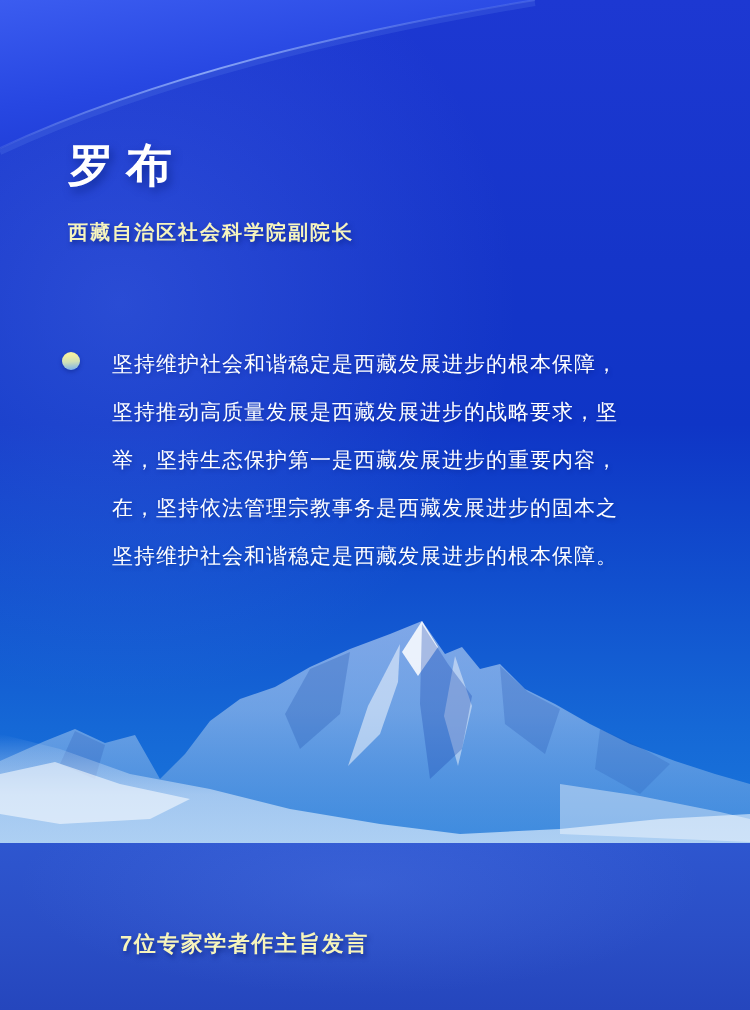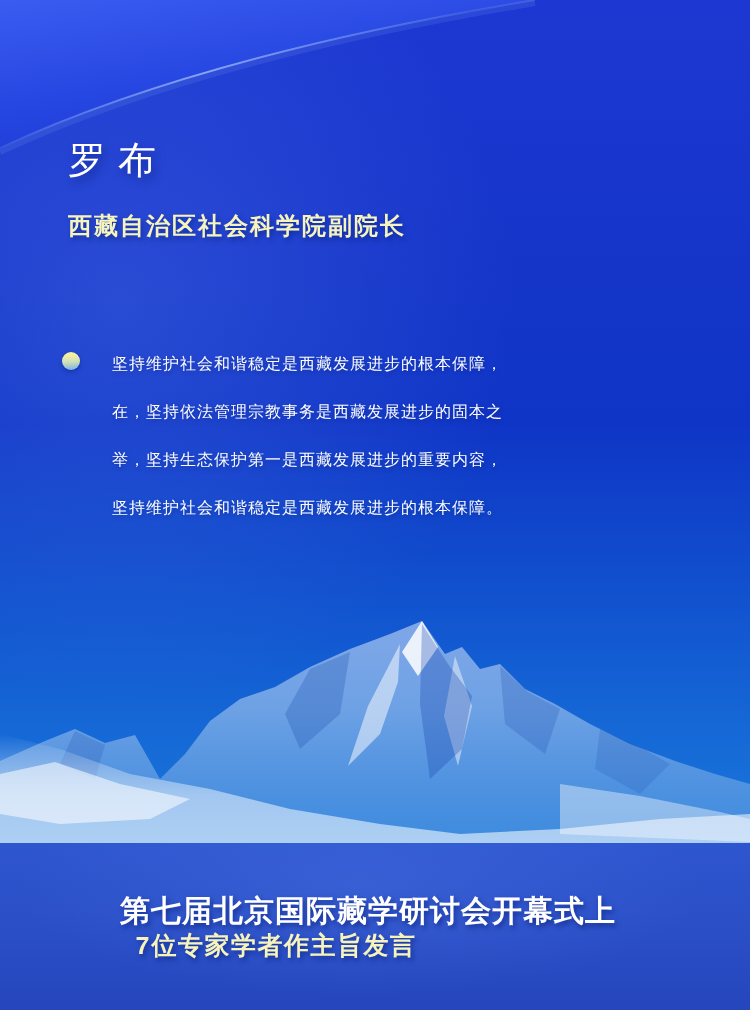--- a/index.html
+++ b/index.html
@@ -6,55 +6,54 @@
   .poster{
     position:relative;width:750px;height:1010px;overflow:hidden;margin:0 auto;
     font-family:"Liberation Sans","DejaVu Sans",sans-serif;
     background:
       radial-gradient(circle at 16% 30%, rgba(120,158,255,.22), rgba(120,158,255,0) 42%),
       linear-gradient(180deg,#1D38D2 0%,#1535C9 26%,#0F35C6 42%,#1150CE 58%,#1568D6 72%,#1B78DC 84%,#1B78DC 100%);
   }
   .top-sheen{position:absolute;left:0;top:0;width:750px;height:170px;}
   .header{position:absolute;left:68px;top:140px;}
   .speaker-name{
-    color:#fff;font-size:38px;font-weight:normal;letter-spacing:12px;line-height:1.1;
+    color:#fff;font-size:46px;font-weight:bold;letter-spacing:12px;line-height:1.1;
     text-shadow:3px 5px 9px rgba(0,24,110,.5);
   }
   .speaker-title{
-    margin-top:28px;color:#F6F4BE;font-size:24px;font-weight:bold;letter-spacing:2px;
+    margin-top:28px;color:#F6F4BE;font-size:20px;font-weight:bold;letter-spacing:2px;
     font-family:"Liberation Serif","DejaVu Serif",serif;
     text-shadow:2px 3px 5px rgba(0,24,110,.5);
   }
   .quote{position:absolute;left:0;top:0;width:750px;}
   .quote-bullet{
     position:absolute;left:62px;top:352px;width:18px;height:18px;border-radius:50%;
     background:linear-gradient(175deg,#F4F0A2 18%,#CFE0B8 55%,#7FB3E8 95%);
     box-shadow:0 2px 4px rgba(0,20,100,.35);
   }
   .quote-lines{position:absolute;left:112px;top:340px;width:585px;}
   .quote-line{
-    color:#fff;font-size:16px;letter-spacing:1px;height:48px;line-height:48px;
+    color:#fff;font-size:21px;letter-spacing:1px;height:48px;line-height:48px;
     white-space:nowrap;text-shadow:1px 2px 4px rgba(0,30,120,.4);
   }
   .mountain{position:absolute;left:0;top:584px;width:750px;height:260px;}
   .footer-band{
     position:absolute;left:0;top:843px;width:750px;height:167px;
     background:
       radial-gradient(ellipse at 48% 25%, rgba(100,140,245,.22), rgba(100,140,245,0) 62%),
       linear-gradient(180deg,#2E56CF 0%,#2A4EC6 55%,#2546BD 100%);
   }
   .footer-title{
     position:absolute;left:120px;top:891px;color:#fff;font-size:30px;font-weight:bold;
     letter-spacing:1px;white-space:nowrap;text-shadow:2px 3px 5px rgba(0,22,105,.55);
   }
   .footer-subtitle{
-    position:absolute;left:120px;top:929px;color:#F6F4BC;font-size:25px;font-weight:bold;
-    letter-spacing:1.5px;white-space:nowrap;font-family:Liberation Mono, monospace;
+    position:absolute;left:120px;top:929px;color:#F6F4BC;font-size:22px;font-weight:bold;
+    letter-spacing:1.5px;white-space:nowrap;font-family:Liberation Sans, sans-serif;
     text-shadow:2px 3px 5px rgba(0,22,105,.55);
-    margin-left:15px;
   }
 </style>
 </head>
 <body>
 
 <div class="poster">
 
   <svg class="top-sheen" viewBox="0 0 750 170" preserveAspectRatio="none">
     <defs>
       <linearGradient id="tg" x1="0" y1="0" x2="0.55" y2="1">
@@ -108,23 +107,23 @@
 
   <div class="header">
     <div class="speaker-name">罗布</div>
     <div class="speaker-title">西藏自治区社会科学院副院长</div>
   </div>
 
   <div class="quote">
     <span class="quote-bullet"></span>
     <div class="quote-lines">
       <div class="quote-line">坚持维护社会和谐稳定是西藏发展进步的根本保障，</div>
+      <div class="quote-line">坚持推动高质量发展是西藏发展进步的战略要求，坚</div>
+      <div class="quote-line">举，坚持生态保护第一是西藏发展进步的重要内容，</div>
       <div class="quote-line">在，坚持依法管理宗教事务是西藏发展进步的固本之</div>
-      <div class="quote-line">举，坚持生态保护第一是西藏发展进步的重要内容，</div>
       <div class="quote-line">坚持维护社会和谐稳定是西藏发展进步的根本保障。</div>
     </div>
   </div>
 
   <div class="footer-band"></div>
-  <div class="footer-title">第七届北京国际藏学研讨会开幕式上</div>
   <div class="footer-subtitle">7位专家学者作主旨发言</div>
 
 </div>
 
 </body></html>

